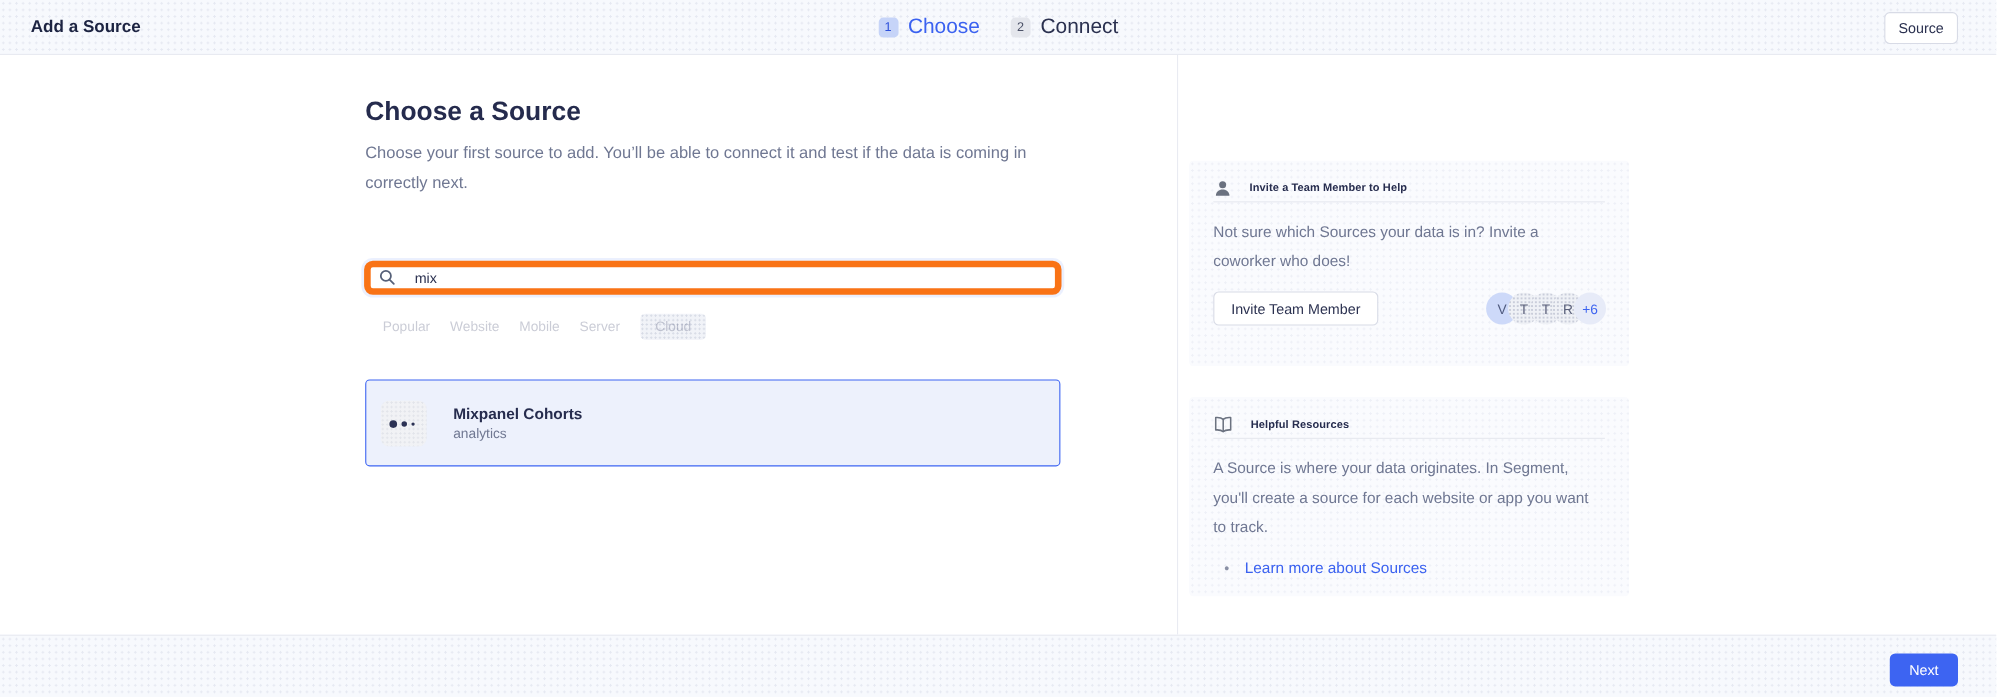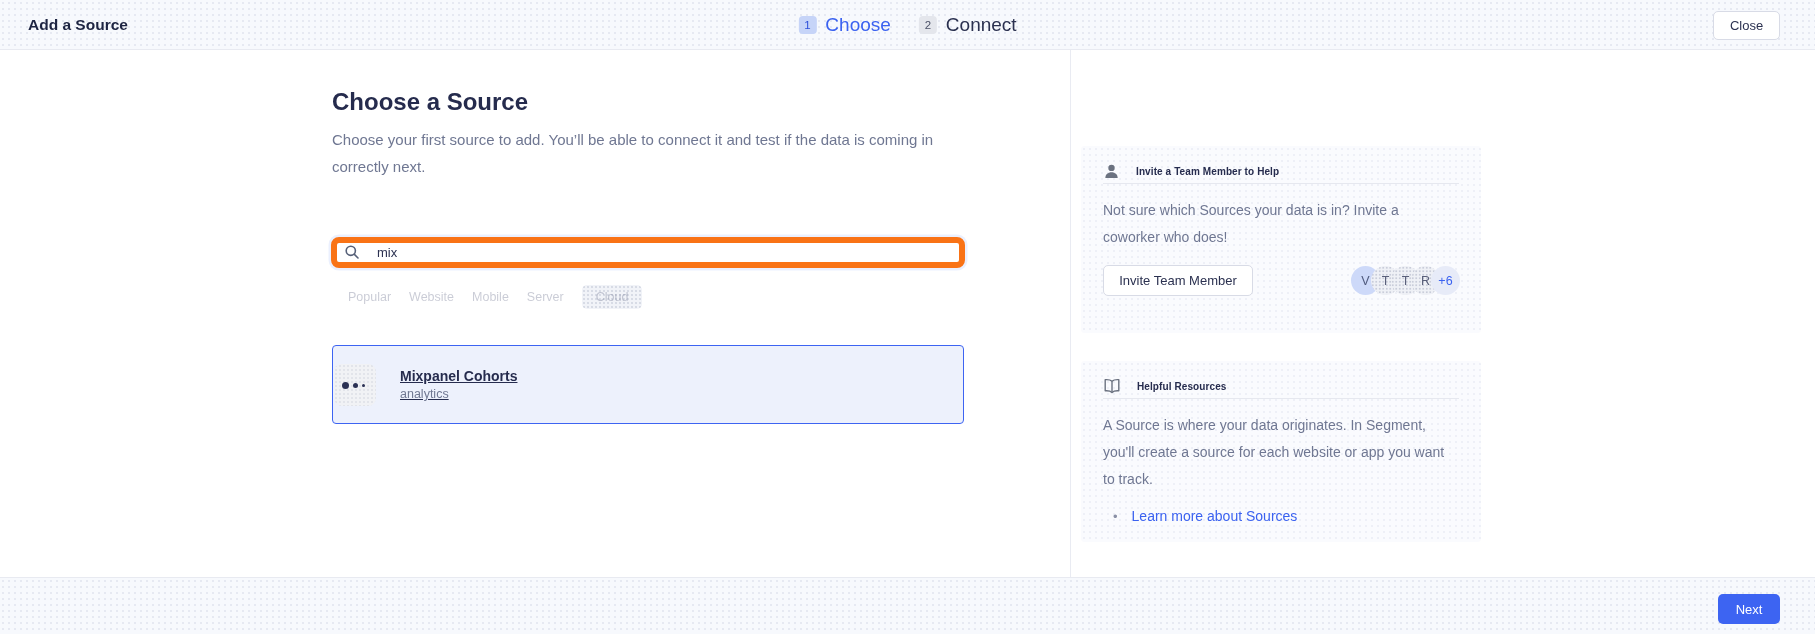--- a/index.html
+++ b/index.html
@@ -84,21 +84,21 @@
   .tab.tab-pill {
     padding:5px 14px;
     background-color:rgba(233,236,244,0.65);
     background-image:radial-gradient(rgba(190,196,212,0.5) 0.9px, transparent 1px);
     background-size:4px 4px;
   }
 
   .source-card {
     position:absolute; left:332px; top:345px; width:632px; height:79px;
     background:#edf1fc; border:1.5px solid #3d64f2; border-radius:4px;
-    display:flex; align-items:center; padding-left:1px; cursor:pointer;text-decoration:underline;
+    display:flex; align-items:center; padding-left:13px; cursor:pointer;
   }
   .source-logo {
     width:42px; height:42px; border-radius:8px; position:relative;
     background-color:#f1f2f5;
     background-image:radial-gradient(#e2e4ea 0.8px, transparent 1px);
     background-size:4px 4px;
     flex:none;
   }
   .source-logo .dot { position:absolute; border-radius:50%; background:#2b3154; }
   .dot1 { width:7px; height:7px; left:8px;  top:18px; }
@@ -175,21 +175,21 @@
       <div class="step active">
         <span class="step-badge">1</span>
         <span class="step-label">Choose</span>
       </div>
       <div class="step inactive">
         <span class="step-badge">2</span>
         <span class="step-label">Connect</span>
       </div>
     </div>
 
-    <button class="btn-secondary close-btn">Close</button>
+    <button class="btn-secondary close-btn">Source</button>
   </div>
 
   <h1 class="main-heading">Choose a Source</h1>
   <p class="main-desc">Choose your first source to add. You’ll be able to connect it and test if the data is coming in correctly next.</p>
 
   <div class="search-wrap">
     <span class="icon search-icon">
       <svg viewBox="0 0 16 16" width="16" height="16">
         <circle cx="6.8" cy="6.8" r="4.6" fill="none" stroke="#566078" stroke-width="1.6"></circle>
         <line x1="10.4" y1="10.4" x2="14" y2="14" stroke="#566078" stroke-width="1.6" stroke-linecap="round"></line>

